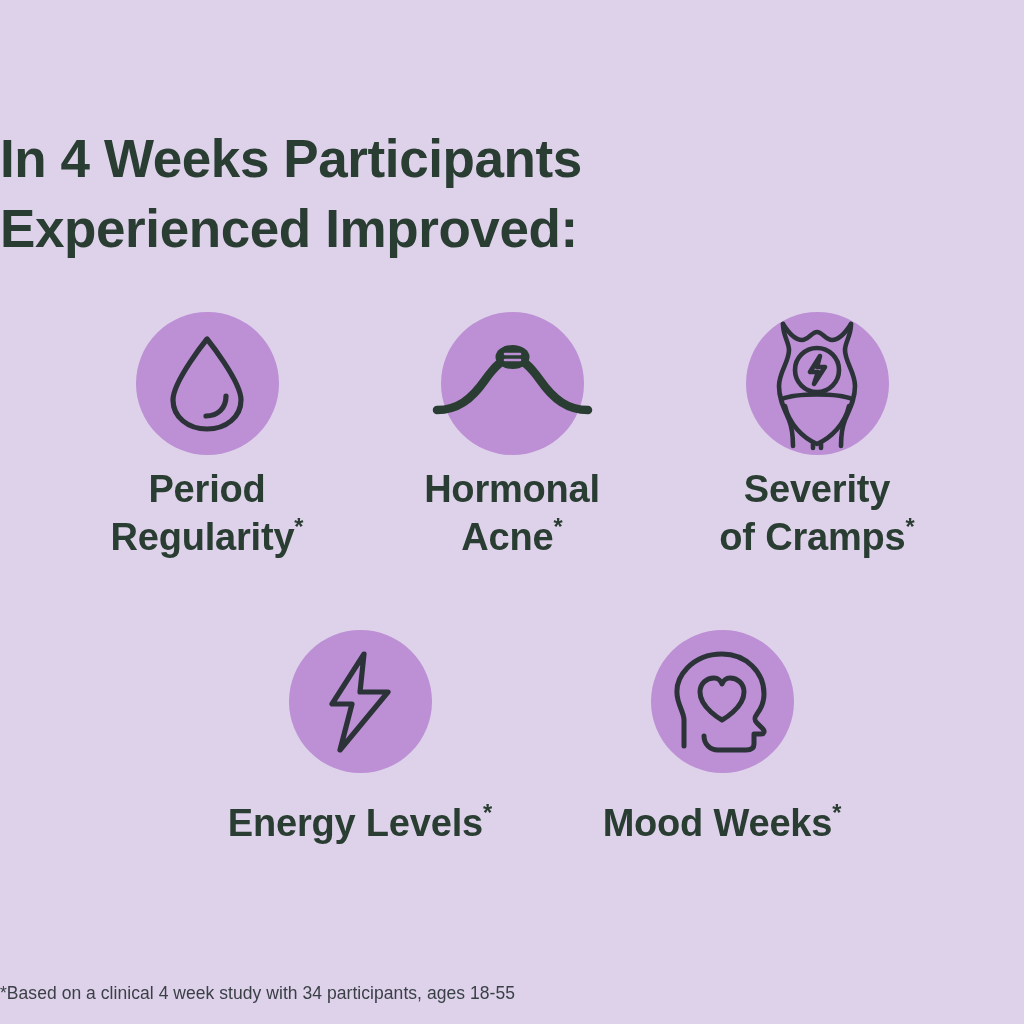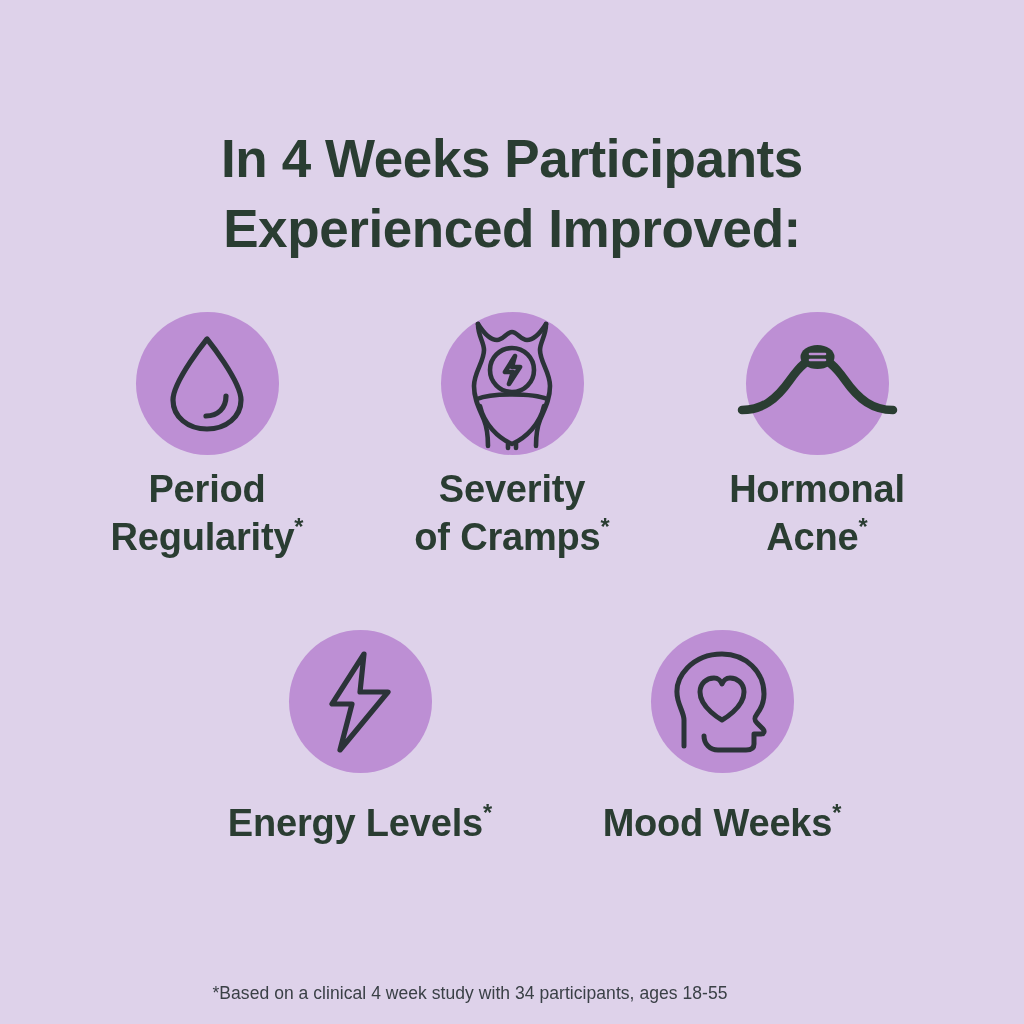--- a/index.html
+++ b/index.html
@@ -19,21 +19,21 @@
     background: #ded2ea;
     box-sizing: border-box;
   }
 
   
   .headline {
     position: absolute;
     left: 0;
     top: 88px;
     width: 1024px;
-    text-align: center;
+    text-align: left;
     color: #2a3d32;
     font-weight: 700;
     font-size: 53px;
     line-height: 1.33;
     letter-spacing: -0.4px;
     white-space: pre-line;
   }
 
   
   .row {
@@ -87,21 +87,20 @@
     vertical-align: 0.62em;
     letter-spacing: 0;
   }
 
   
   .footnote {
     position: absolute;
     left: 0;
     top: 965px;
     width: 940px;
-    text-align: center;
     color: #3a4046;
     font-weight: 400;
     font-size: 17.5px;
     letter-spacing: 0.05px;
   }
 </style>
 </head>
 <body>
 
 <div id="poster">
@@ -120,20 +119,36 @@
           </svg>
         </span>
       </div>
       <div class="caption"><span>Period
 Regularity</span><span class="star">*</span></div>
     </div>
 
     <div class="cell">
       <div class="badge">
         <span>
+          <svg width="143" height="120" viewBox="0 0 143 120" fill="none">
+
+            <path d="M-4 86 C16 86 30 76 44 56 C54 42 62 34 71.5 34 C81 34 89 42 99 56 C113 76 127 86 147 86" stroke="#2a3d32" stroke-width="8.5" stroke-linecap="round"></path>
+
+            <ellipse cx="71.5" cy="33" rx="17" ry="12" fill="#2a3d32"></ellipse>
+            <path d="M64 30 L79 30 M64 36 L79 36" stroke="#bd8fd4" stroke-width="2.6" stroke-linecap="round"></path>
+          </svg>
+        </span>
+      </div>
+      <div class="caption"><span>Hormonal
+Acne</span><span class="star">*</span></div>
+    </div>
+
+    <div class="cell">
+      <div class="badge">
+        <span>
           <svg width="108" height="128" viewBox="0 0 108 128" fill="none" stroke="#2b3338" stroke-width="4.6" stroke-linecap="round" stroke-linejoin="round">
 
             <path d="M20 4 C20 16 26 22 26 30 C26 42 16 52 16 66 C16 80 22 90 26 100 C30 110 30 118 30 126"></path>
 
             <path d="M88 4 C88 16 82 22 82 30 C82 42 92 52 92 66 C92 80 86 90 82 100 C78 110 78 118 78 126"></path>
 
             <path d="M20 4 C27 15 33 20 39 20 C45 20 49 12 54 12 C59 12 63 20 69 20 C75 20 81 15 88 4"></path>
 
             <path d="M19 79 C33 73 75 73 89 79"></path>
 
@@ -142,36 +157,20 @@
             <path d="M50 124 L50 128"></path>
             <path d="M58 124 L58 128"></path>
 
             <circle cx="54" cy="50" r="22"></circle>
             <path d="M57 36 L47 52 L55 52 L51 64 L62 47 L54 47 Z"></path>
           </svg>
         </span>
       </div>
       <div class="caption"><span>Severity
 of Cramps</span><span class="star">*</span></div>
-    </div>
-
-    <div class="cell">
-      <div class="badge">
-        <span>
-          <svg width="143" height="120" viewBox="0 0 143 120" fill="none">
-
-            <path d="M-4 86 C16 86 30 76 44 56 C54 42 62 34 71.5 34 C81 34 89 42 99 56 C113 76 127 86 147 86" stroke="#2a3d32" stroke-width="8.5" stroke-linecap="round"></path>
-
-            <ellipse cx="71.5" cy="33" rx="17" ry="12" fill="#2a3d32"></ellipse>
-            <path d="M64 30 L79 30 M64 36 L79 36" stroke="#bd8fd4" stroke-width="2.6" stroke-linecap="round"></path>
-          </svg>
-        </span>
-      </div>
-      <div class="caption"><span>Hormonal
-Acne</span><span class="star">*</span></div>
     </div>
 
   </div>
 
   <div class="row" id="row-bottom">
 
     <div class="cell">
       <div class="badge">
         <span>
           <svg width="80" height="104" viewBox="0 0 80 104" fill="none" stroke="#2b3338" stroke-width="5.2" stroke-linecap="round" stroke-linejoin="round">

